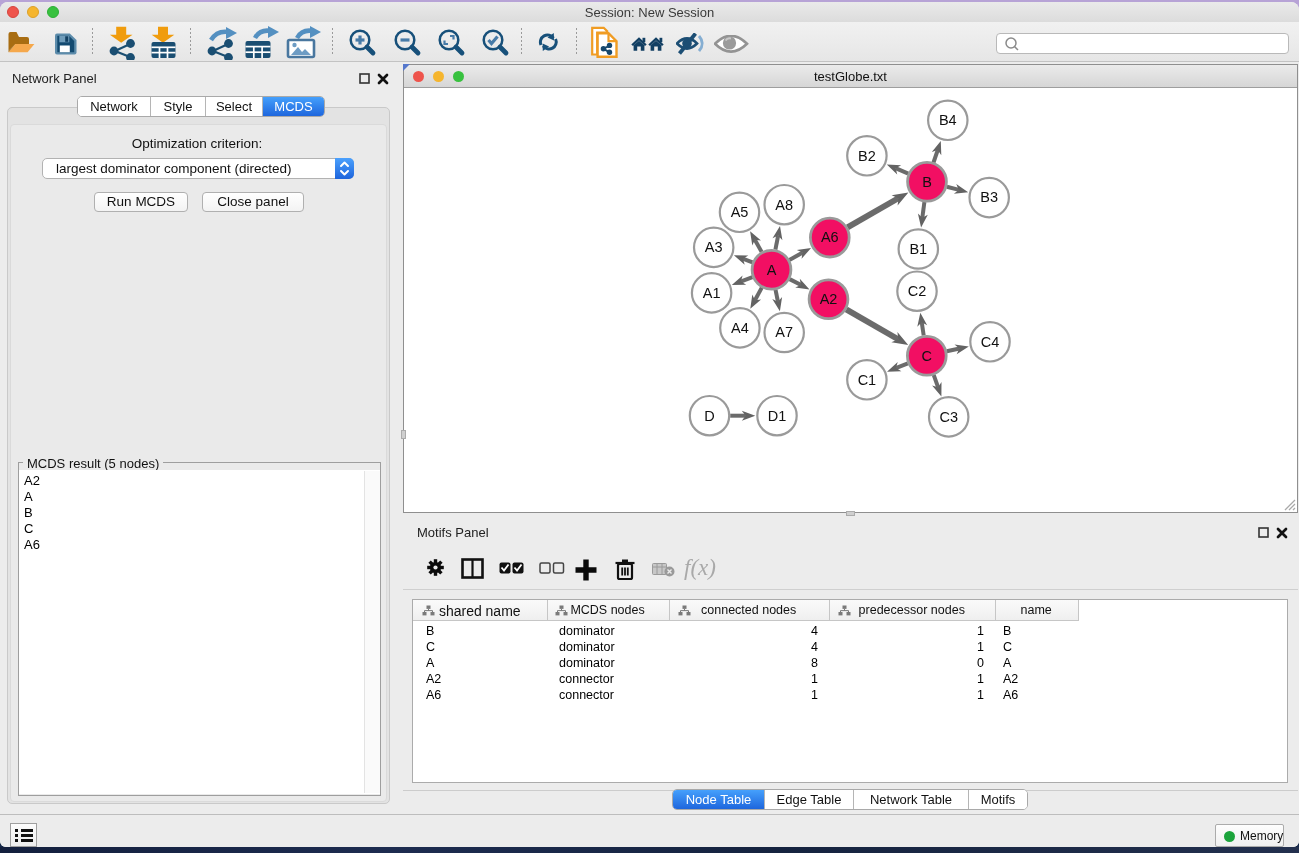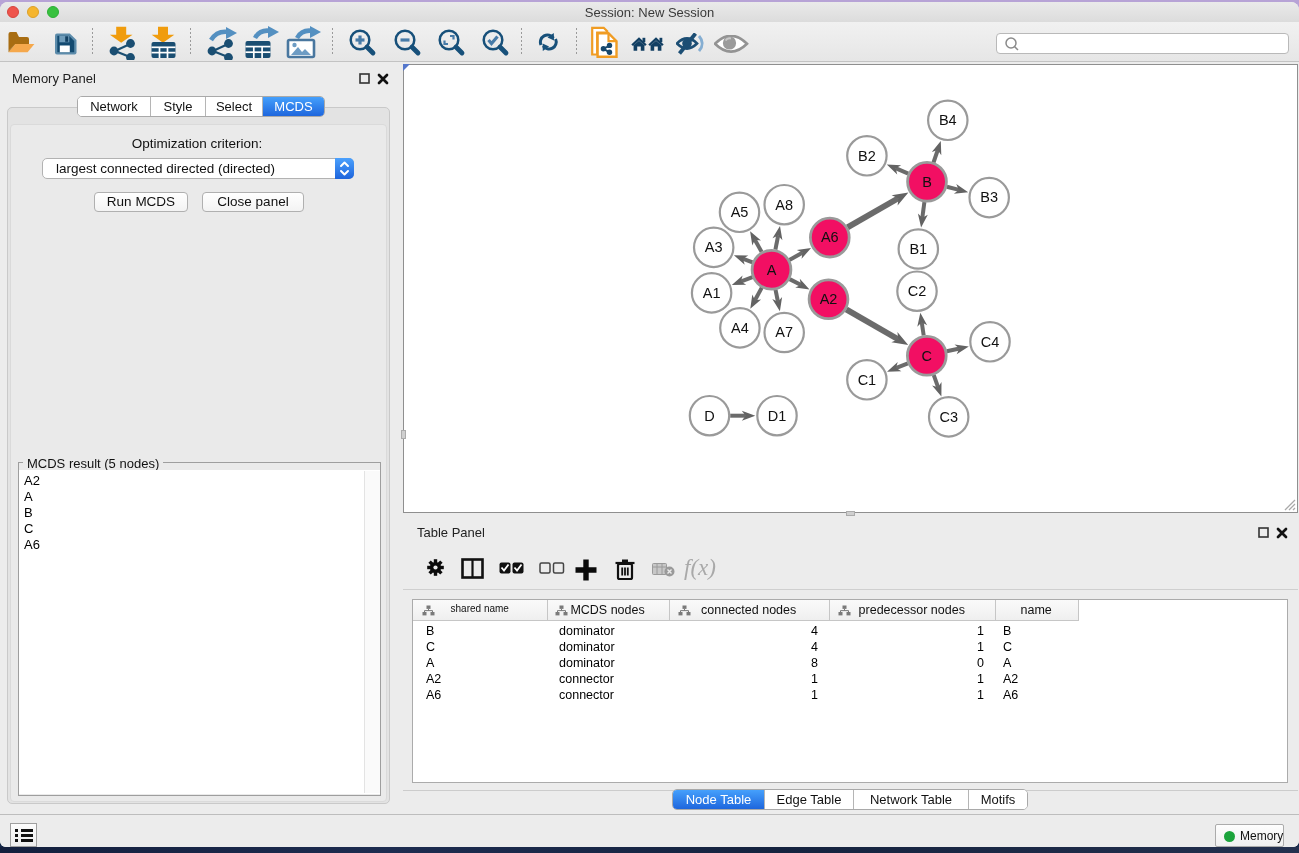--- a/index.html
+++ b/index.html
@@ -196,40 +196,40 @@
   <div class="tsep" style="left:521px;"></div>
   <div class="tsep" style="left:576px;"></div>
   <div id="searchbox">
       <svg width="18" height="18" style="position:absolute;left:6px;top:1px">
         <circle cx="8" cy="8" r="5" fill="none" stroke="#8a8a8a" stroke-width="1.5"></circle>
         <line x1="11.5" y1="11.5" x2="15" y2="15" stroke="#8a8a8a" stroke-width="1.5"></line>
       </svg>
     </div>
 </div>
 
-<div class="abs" id="cp-title">Memory Panel</div>
+<div class="abs" id="cp-title">Network Panel</div>
 <svg class="abs" style="left:359px;top:73px" width="30" height="12">
     <rect x="1" y="1" width="9" height="9" fill="none" stroke="#333" stroke-width="1.6"></rect>
   </svg>
 <svg class="abs" style="left:377px;top:73px" width="12" height="12">
     <path d="M2,2 L10,10 M10,2 L2,10" stroke="#111" stroke-width="2.7" stroke-linecap="round"></path>
   </svg>
 <div class="abs" id="cp-panel"></div>
 <div class="abs" id="mcds-inner"></div>
 <div class="abs" id="cp-tabs">
     <div class="tabgrp">
  <div class="tab" style="width:73px;padding:2px 0 0 0;">Network</div>
  <div class="tab" style="width:55px;padding:2px 0 0 0;">Style</div>
  <div class="tab" style="width:57px;padding:2px 0 0 0;">Select</div>
  <div class="tab sel last" style="width:61px;padding:2px 0 0 0;">MCDS</div>
 </div>
   </div>
 <div class="abs" id="opt-label">Optimization criterion:</div>
 <div class="abs" id="combo">
-  <div class="ctext">largest connected directed (directed)</div>
+  <div class="ctext">largest dominator component (directed)</div>
   <div class="cbtn"><svg width="19" height="21">
         <path d="M6,8 L9.5,4.5 L13,8 M6,13 L9.5,16.5 L13,13" fill="none" stroke="#fff" stroke-width="2" stroke-linecap="round" stroke-linejoin="round"></path>
       </svg></div>
 </div>
 <div class="btn" style="left:94px;top:192px;width:94px;">Run MCDS</div>
 <div class="btn" style="left:202px;top:192px;width:102px;">Close panel</div>
 <div class="abs" id="fieldset"></div>
 <div class="abs" id="fieldset-label">MCDS result (5 nodes)</div>
 <div class="abs" id="mcds-list">A2<br>A<br>B<br>C<br>A6</div>
 <div class="abs" id="mcds-scroll"></div>
@@ -247,20 +247,26 @@
     </div>
   <div id="membtn">
       <svg width="12" height="12" style="position:absolute;left:8px;top:6px">
         <circle cx="5.5" cy="5.5" r="5.5" fill="#1ca43c"></circle>
       </svg>
       <span style="position:absolute;left:24px;top:4px;">Memory</span>
     </div>
 </div>
 
 <div class="abs" id="netwin">
+  <div id="nettitle">
+    <div class="tl" style="left:9px;background:#ee544c;"></div>
+    <div class="tl" style="left:29px;background:#f5b52e;"></div>
+    <div class="tl" style="left:49px;background:#38c13f;"></div>
+    <div class="txt">testGlobe.txt</div>
+  </div>
   <svg style="position:absolute;left:2px;top:0px" width="10" height="10">
       <path d="M0,0 L10,0 L0,10 Z" fill="#3b6fd4" opacity="0.0"></path>
     </svg>
   <svg style="position:absolute;left:0px;top:24px" width="893px" height="423px" font-family="Liberation Sans, sans-serif">
 <line x1="357.6" y1="162.9" x2="350.7" y2="150.5" stroke="#6b6b6b" stroke-width="4.0"></line>
 <polygon points="346.1,142.3 357.0,151.6 350.8,150.7 348.3,156.5" fill="#636363"></polygon>
 <line x1="371.4" y1="160.7" x2="374.2" y2="146.3" stroke="#6b6b6b" stroke-width="4.0"></line>
 <polygon points="376.0,137.0 378.4,151.2 374.2,146.5 368.5,149.3" fill="#636363"></polygon>
 <line x1="348.5" y1="173.4" x2="338.8" y2="169.6" stroke="#6b6b6b" stroke-width="4.0"></line>
 <polygon points="329.9,166.2 344.3,166.4 339.0,169.7 340.7,175.7" fill="#636363"></polygon>
@@ -342,21 +348,21 @@
   <svg style="position:absolute;right:1px;bottom:1px" width="13" height="13">
     <path d="M12,2 L2,12 M12,6 L6,12 M12,10 L10,12" stroke="#a9a9a9" stroke-width="1.3"></path>
   </svg>
 </div>
 <svg class="abs" style="left:403px;top:64px" width="7" height="7">
     <path d="M0,0 L7,0 L0,7 Z" fill="#5577cc"></path>
   </svg>
 <div class="abs" style="left:401px;top:430px;width:5px;height:9px;background:#cfcfcf;border:1px solid #ababab;"></div>
 <div class="abs" style="left:846px;top:511px;width:9px;height:5px;background:#cfcfcf;border:1px solid #ababab;"></div>
 
-<div class="abs" id="tp-title">Table Panel</div>
+<div class="abs" id="tp-title">Motifs Panel</div>
 <svg class="abs" style="left:1258px;top:527px" width="12" height="12">
     <rect x="1" y="1" width="9" height="9" fill="none" stroke="#333" stroke-width="1.6"></rect>
   </svg>
 <svg class="abs" style="left:1276px;top:527px" width="12" height="12">
     <path d="M2,2 L10,10 M10,2 L2,10" stroke="#111" stroke-width="2.7" stroke-linecap="round"></path>
   </svg>
 <div class="abs" id="tp-toolbar">
   <svg style="position:absolute;left:23px;top:13px" width="20" height="20">
       <g fill="#0c0c0c">
         <circle cx="9.5" cy="9.5" r="5.6"></circle>
@@ -405,21 +411,21 @@
         <line x1="5" y1="0.5" x2="5" y2="11.5"></line>
         <line x1="10" y1="0.5" x2="10" y2="11.5"></line>
       </g>
       <circle cx="17.5" cy="8.5" r="5" fill="#9a9a9a"></circle>
       <path d="M15.5,6.5 L19.5,10.5 M19.5,6.5 L15.5,10.5" stroke="#ececec" stroke-width="1.4"></path>
     </svg>
   <div style="position:absolute;left:281px;top:10px;font-family:'Liberation Serif',serif;font-style:italic;font-size:23px;color:#a9a9a9;">f(x)</div>
 </div>
 <div class="abs" id="tptable">
     <div style="position:absolute;left:0;top:0;width:664.6px;height:21px;background:linear-gradient(#fafafa,#efefef);border-bottom:1px solid #c6c6c6;"></div>
-<div style="position:absolute;left:0.0px;top:0;width:133.5px;height:21px;text-align:center;font-size:10px;color:#111;padding-top:3px;">shared name</div>
+<div style="position:absolute;left:0.0px;top:0;width:133.5px;height:21px;text-align:center;font-size:14px;color:#111;padding-top:3px;">shared name</div>
 <svg width="13" height="11" style="position:absolute;left:9px;top:5px">
       <g fill="#7a7a7a">
         <rect x="4.5" y="0.5" width="4" height="3.4"></rect>
         <rect x="0.5" y="7" width="4" height="3.4"></rect>
         <rect x="8.5" y="7" width="4" height="3.4"></rect>
       </g>
       <path d="M6.5,4 V5.6 M2.5,7 V5.6 H10.5 V7" stroke="#7a7a7a" fill="none" stroke-width="1"></path>
     </svg>
 <div style="position:absolute;left:133.5px;top:0;width:122.1px;height:21px;text-align:center;font-size:12.5px;color:#111;padding-top:3px;">MCDS nodes</div>
 <svg width="13" height="11" style="position:absolute;left:142px;top:5px">

